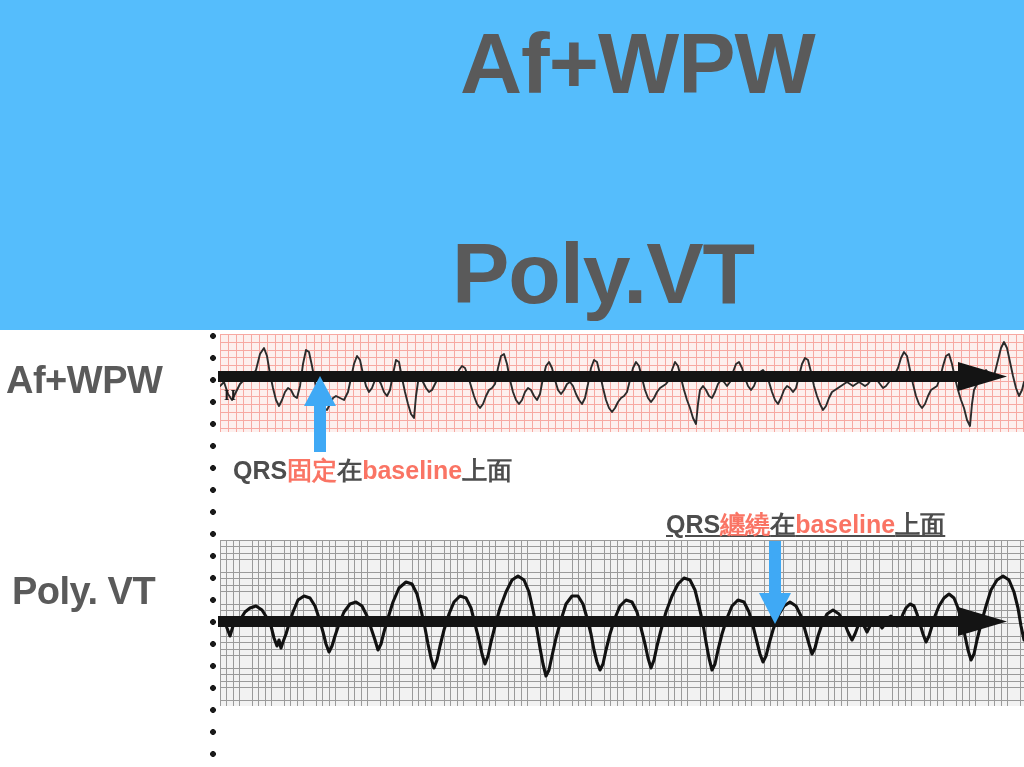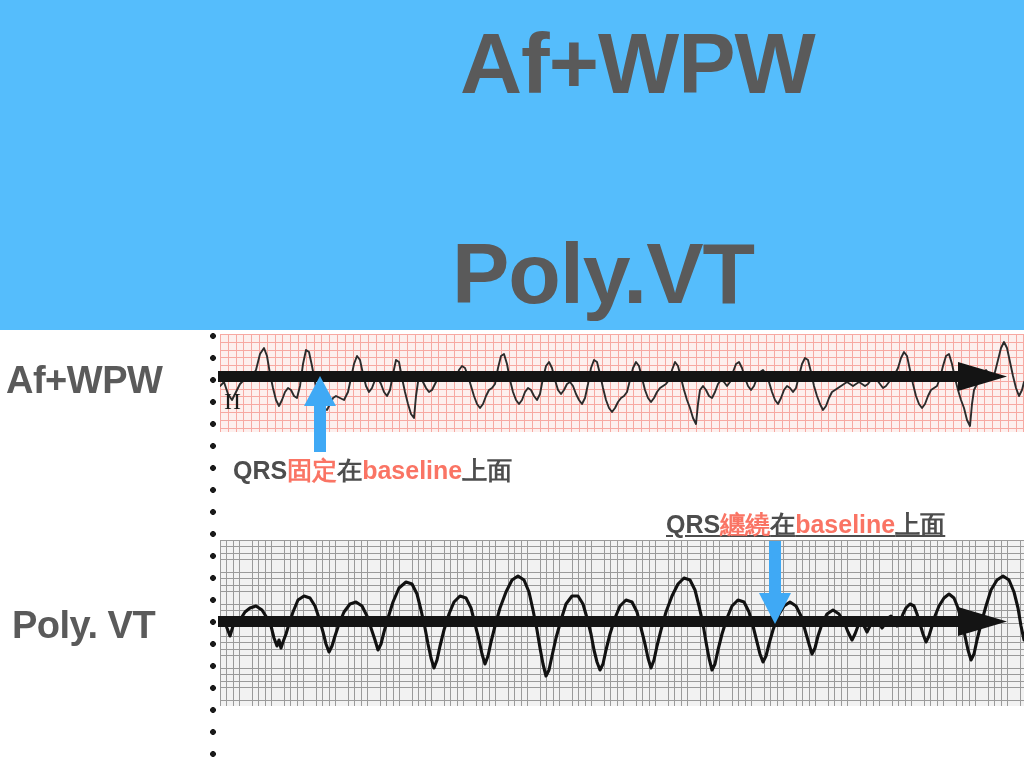--- a/index.html
+++ b/index.html
@@ -61,41 +61,41 @@
   .row-label {
     position: absolute;
     color: #5a5a5a;
     font-weight: bold;
     font-size: 38px;
     white-space: nowrap;
     line-height: 1;
     letter-spacing: -0.5px;
   }
   #label-af-wpw { left: 6px;  top: 361px; }
-  #label-poly-vt { left: 12px; top: 606px; }
+  #label-poly-vt { left: 12px; top: 572px; }
 
   
   #ecg-strip-afwpw {
     position: absolute;
     left: 220px; top: 334px;
     width: 804px; height: 98px;
     overflow: hidden;
     background:
       repeating-linear-gradient(to right, #f7a9a2 0px, #f7a9a2 1px, rgba(0,0,0,0) 1px, rgba(0,0,0,0) 7.8px),
       repeating-linear-gradient(to bottom, #f7a9a2 0px, #f7a9a2 1px, rgba(0,0,0,0) 1px, rgba(0,0,0,0) 7.8px),
       repeating-linear-gradient(to right, #f0544a 0px, #f0544a 1.4px, rgba(0,0,0,0) 1.4px, rgba(0,0,0,0) 39px),
       repeating-linear-gradient(to bottom, #f0544a 0px, #f0544a 1.4px, rgba(0,0,0,0) 1.4px, rgba(0,0,0,0) 39px),
       #fdf0ee;
   }
   #ecg-lead-marker-ii {
     position: absolute;
     left: 224px; top: 388px;
     color: #1a1a1a;
-    font-size: 24px;
-    font-weight: normal;
+    font-size: 14px;
+    font-weight: bold;
     font-family: "Liberation Serif", serif;
     letter-spacing: 1px;
   }
 
   
   #ecg-strip-polyvt {
     position: absolute;
     left: 220px; top: 540px;
     width: 804px; height: 166px;
     overflow: hidden;

